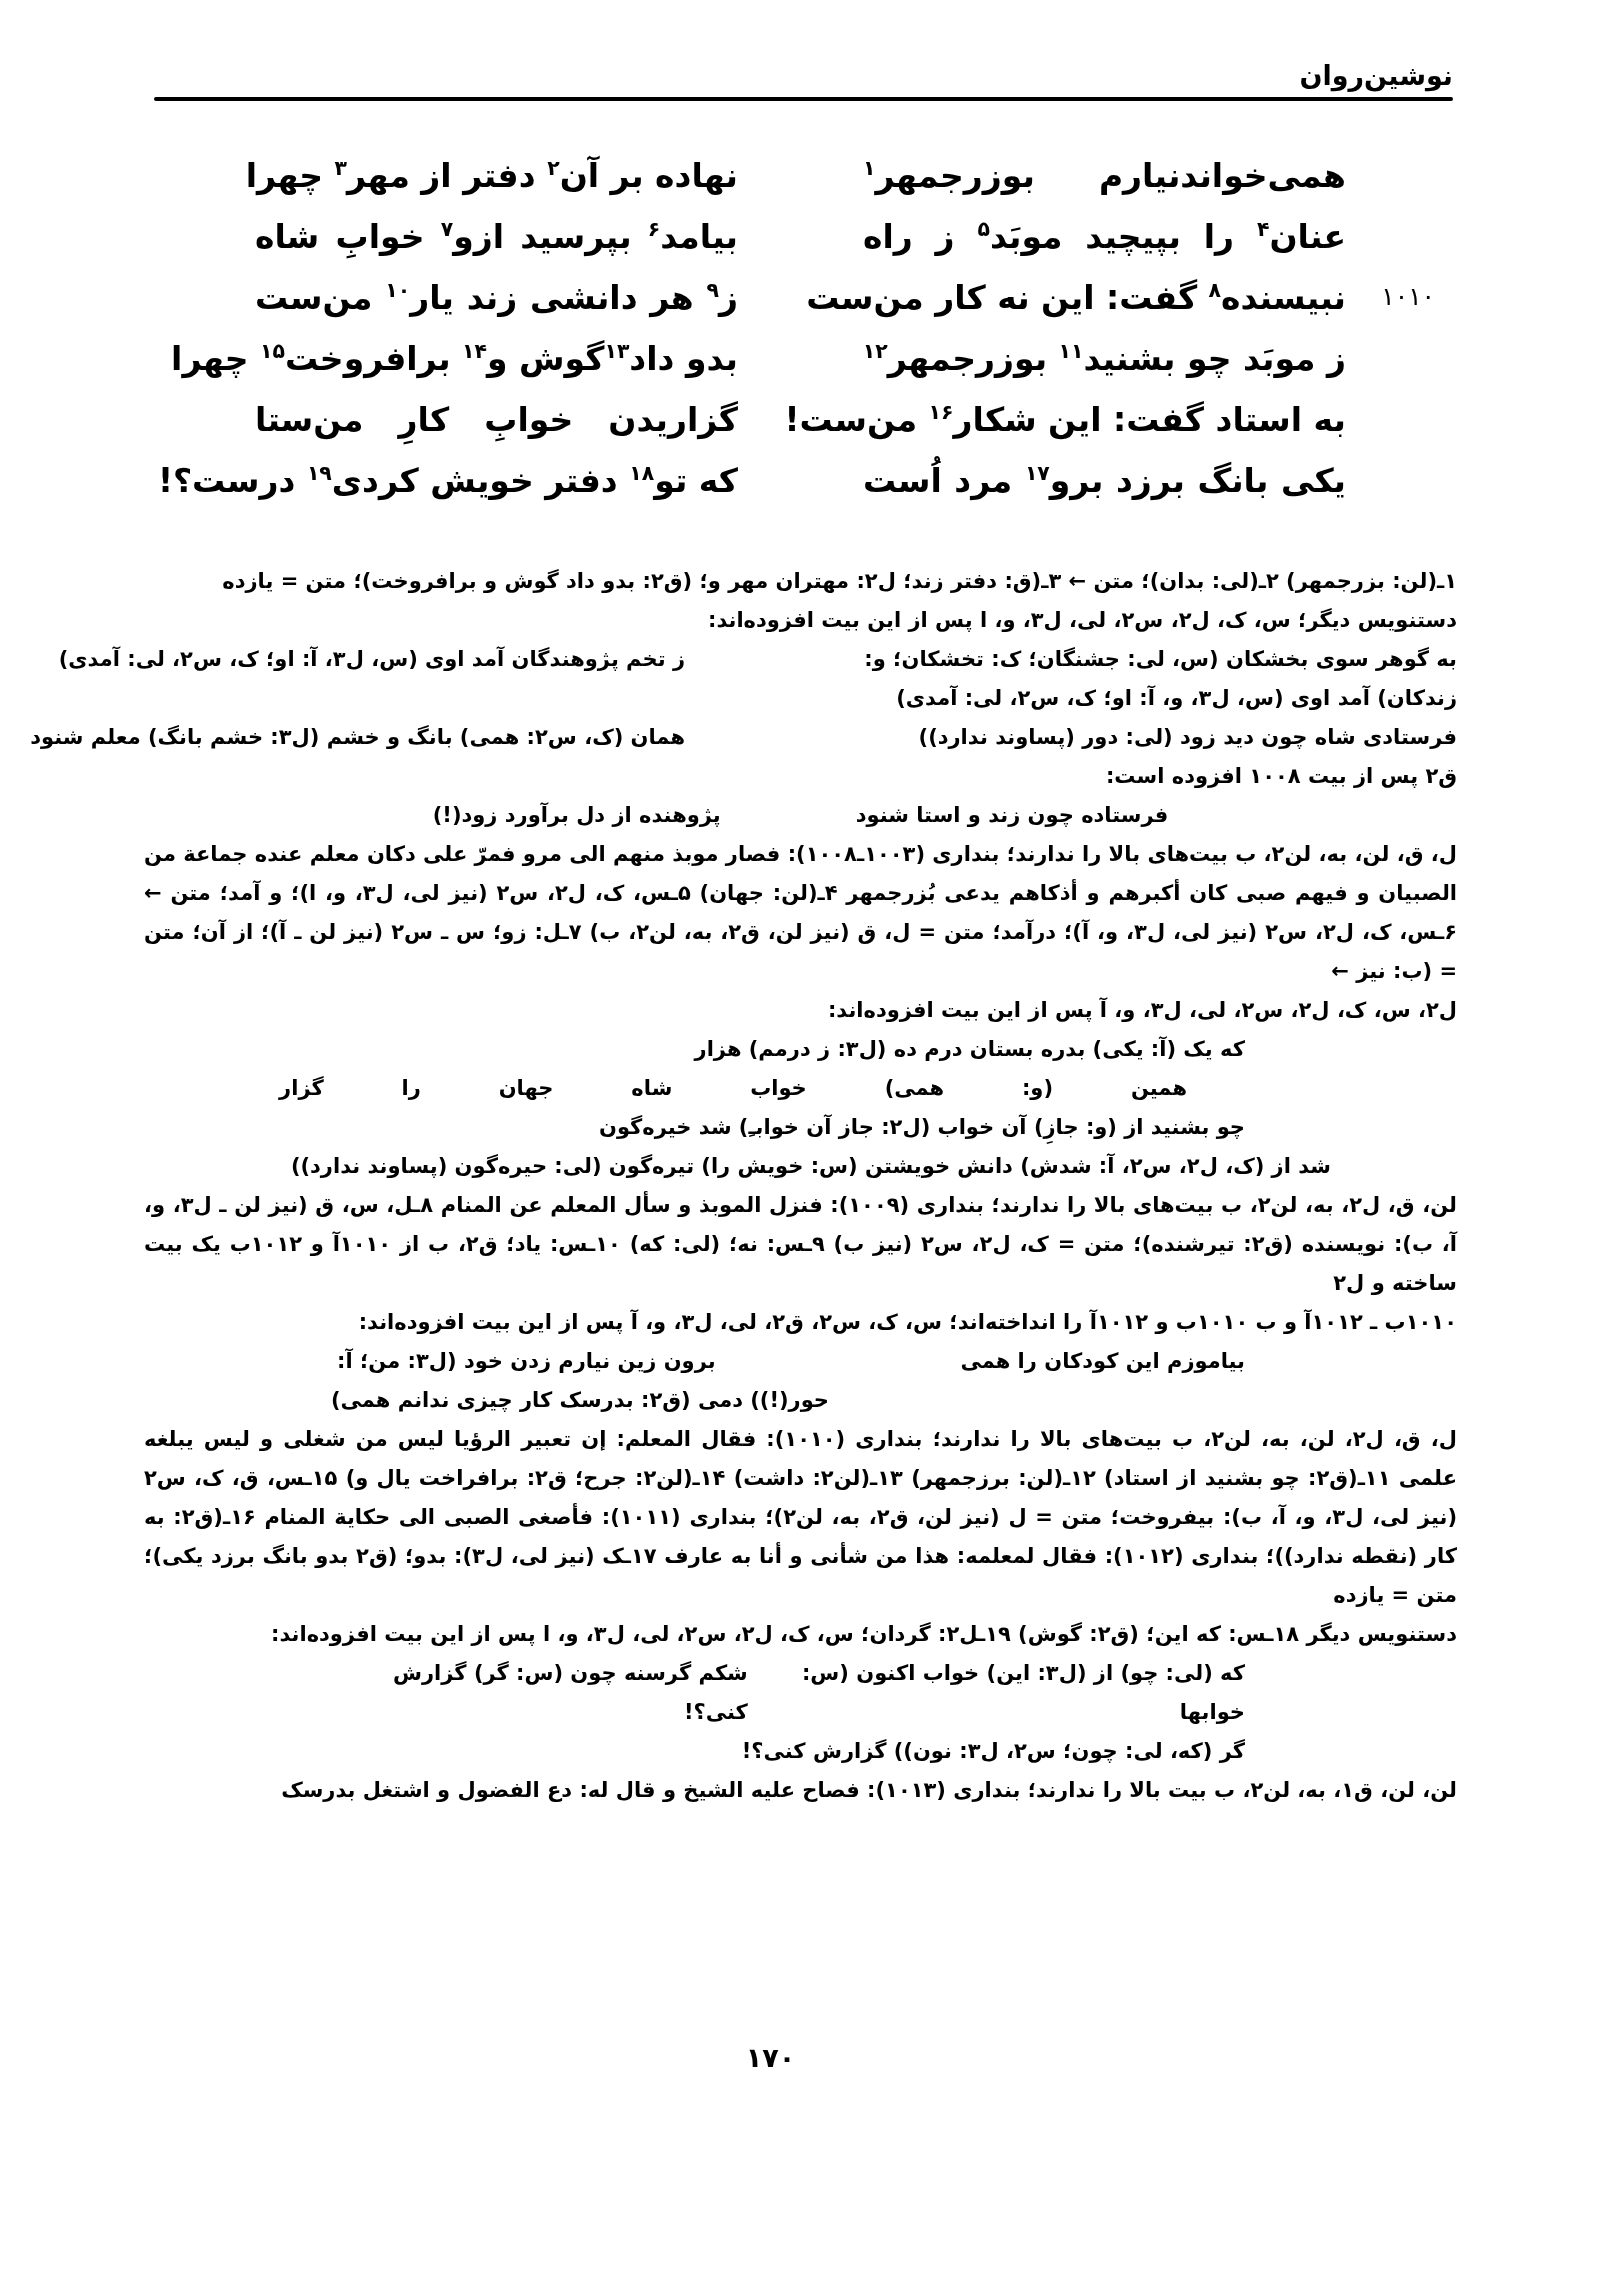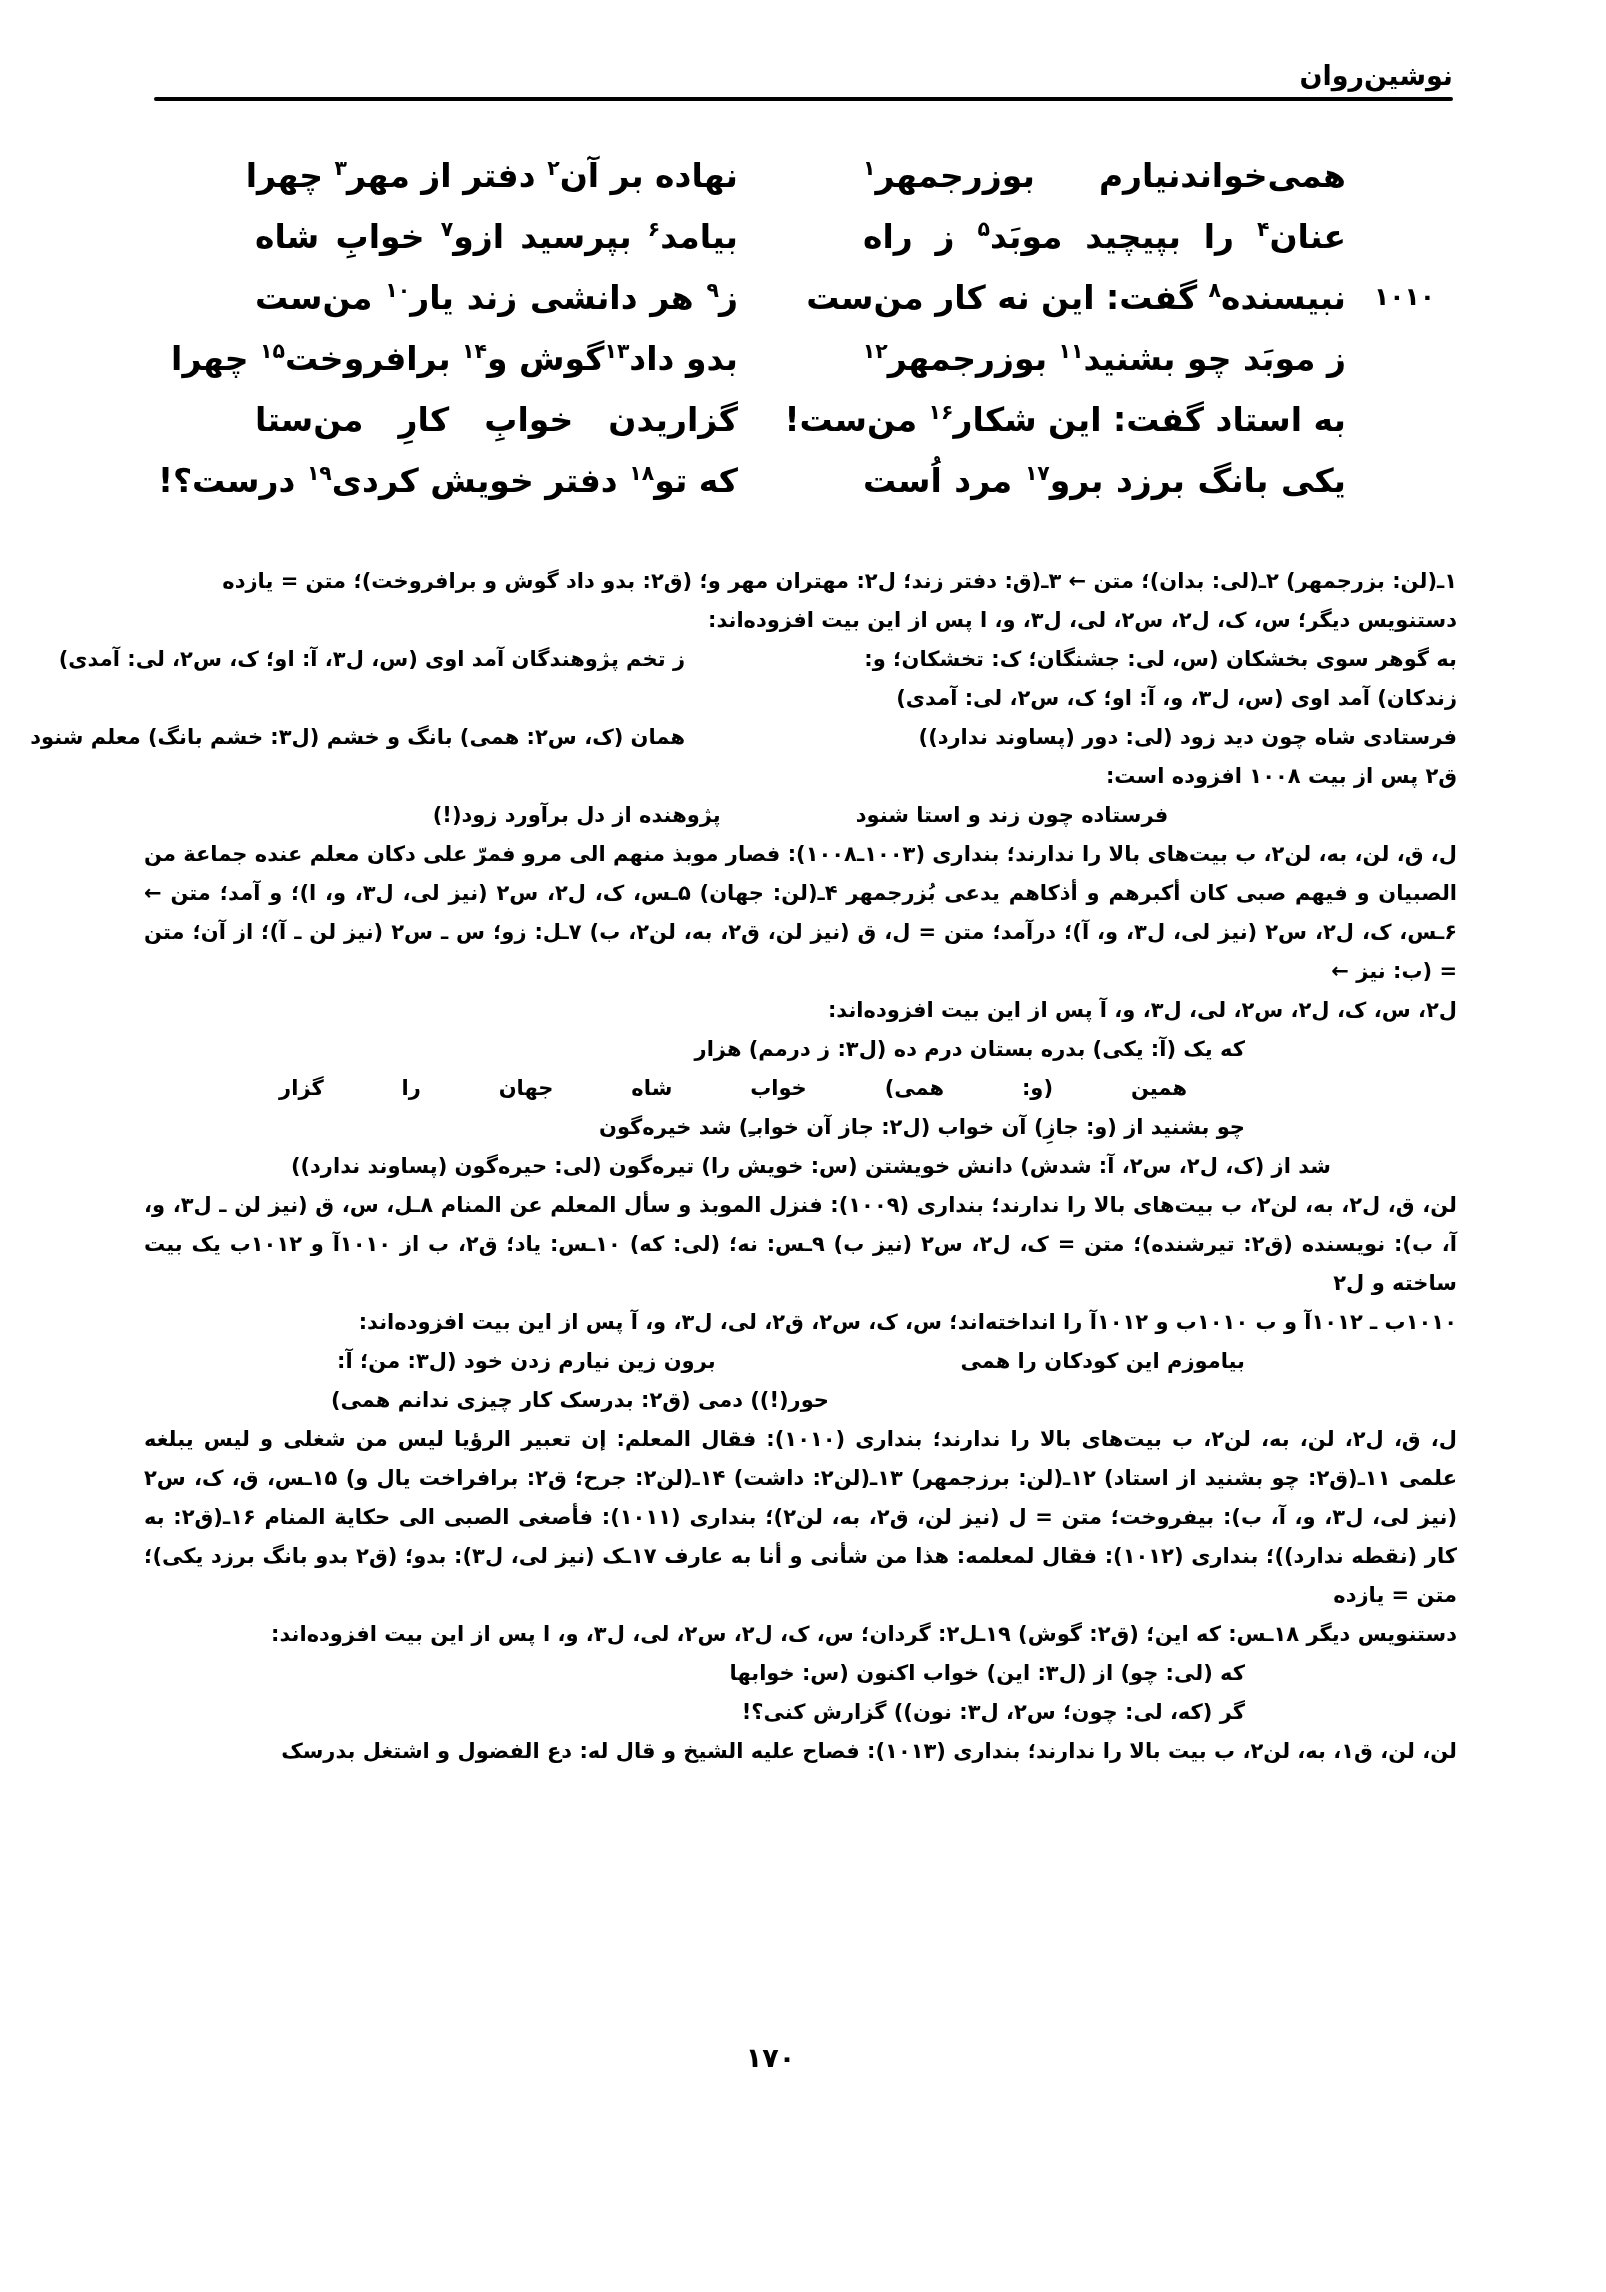--- a/index.html
+++ b/index.html
@@ -62,21 +62,21 @@
     font-size: 33px;
     text-align: justify;
     text-align-last: justify;
     white-space: nowrap;
     position: relative;
   }
   .hemistich.first { margin-left: 0; }
   .verse-num {
     position: absolute;
     right: -89px;
-    font-weight: bold;
+    font-weight: normal;
     font-size: 25px;
     top: 3.9px;
   }
   sup { font-size: 0.62em; line-height: 0; vertical-align: super; }
 
   
   .footnotes {
     position: absolute;
     top: 562px;
     right: 150px;
@@ -224,20 +224,21 @@
       <span>بیاموزم این کودکان را همی</span>
       <span>برون زین نیارم زدن خود (ل۳: من؛ آ:</span>
     </div>
     <div class="fn-indent-left">حور(!)) دمی (ق۲: بدرسک کار چیزی ندانم همی)</div>
 
     <p class="fn-para">ل، ق، ل۲، لن، به، لن۲، ب بیت‌های بالا را ندارند؛ بنداری (۱۰۱۰): فقال المعلم: إن تعبیر الرؤیا لیس من شغلی و لیس یبلغه علمی  ۱۱ـ(ق۲: چو بشنید از استاد)  ۱۲ـ(لن: برزجمهر)  ۱۳ـ(لن۲: داشت)  ۱۴ـ(لن۲: جرح؛ ق۲: برافراخت یال و)  ۱۵ـس، ق، ک، س۲ (نیز لی، ل۳، و، آ، ب): بیفروخت؛ متن = ل (نیز لن، ق۲، به، لن۲)؛ بنداری (۱۰۱۱): فأصغی الصبی الی حکایة المنام  ۱۶ـ(ق۲: به کار (نقطه ندارد))؛ بنداری (۱۰۱۲): فقال لمعلمه: هذا من شأنی و أنا به عارف  ۱۷ـک (نیز لی، ل۳): بدو؛ (ق۲ بدو بانگ برزد یکی)؛ متن = یازده</p>
     <p class="fn-para">دستنویس دیگر  ۱۸ـس: که این؛ (ق۲: گوش)  ۱۹ـل۲: گردان؛ س، ک، ل۲، س۲، لی، ل۳، و، ا پس از این بیت افزوده‌اند:</p>
 
     <div class="fn-indent-wide">
       <span>که (لی: چو) از (ل۳: این) خواب اکنون (س: خوابها</span>
+      <span>شکم گرسنه چون (س: گر) گزارش کنی؟!</span>
     </div>
     <div class="fn-indent-single">گر (که، لی: چون؛ س۲، ل۳: نون)) گزارش کنی؟!</div>
 
     <p class="fn-para">لن، لن، ق۱، به، لن۲، ب بیت بالا را ندارند؛ بنداری (۱۰۱۳): فصاح علیه الشیخ و قال له: دع الفضول و اشتغل بدرسک</p>
   </div>
 
   <div class="page-number">۱۷۰</div>
 </div>
 
 

